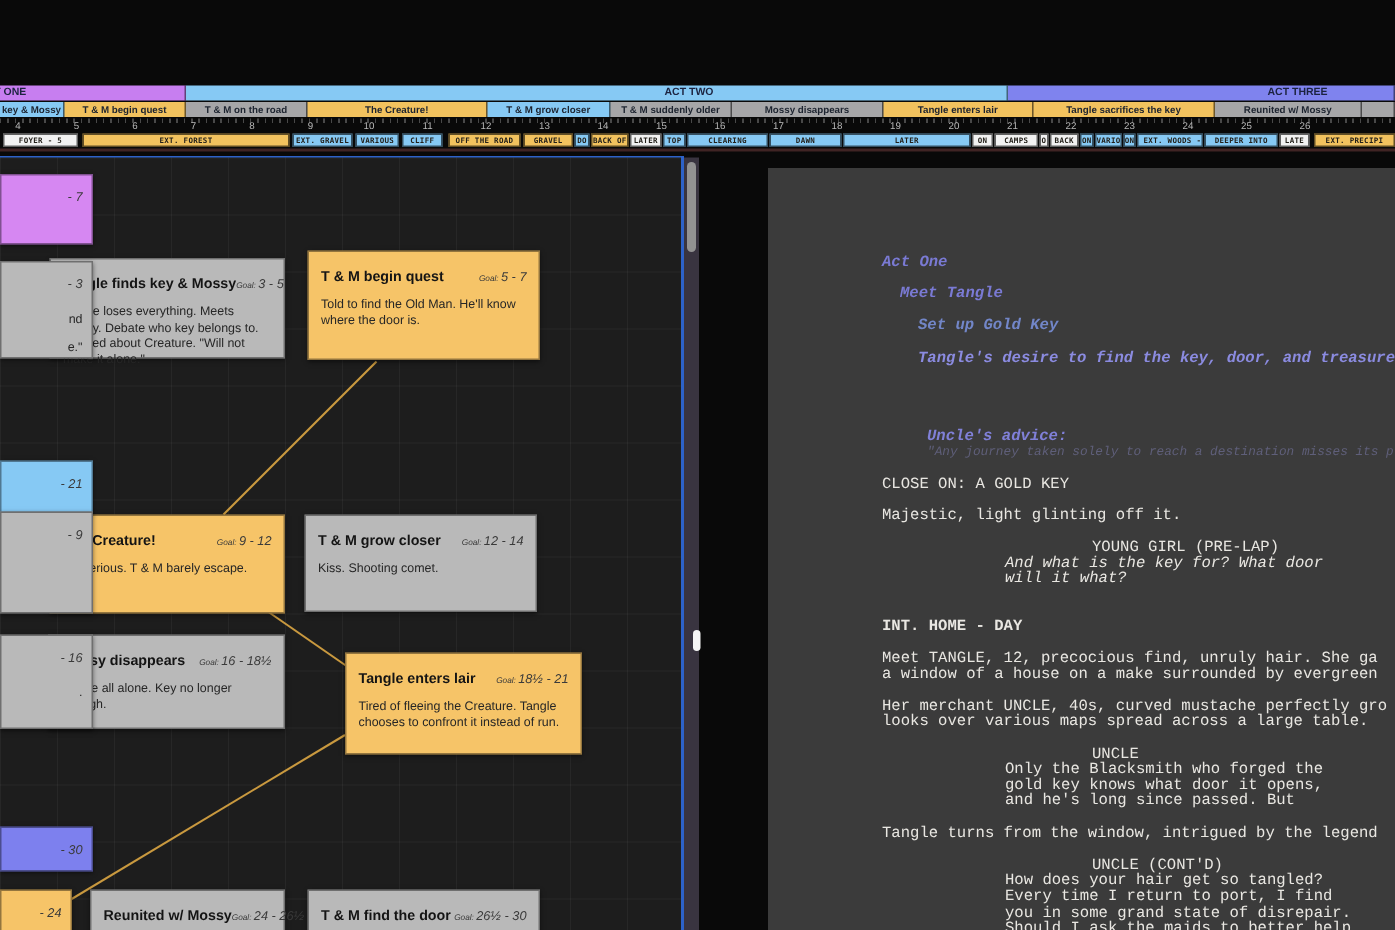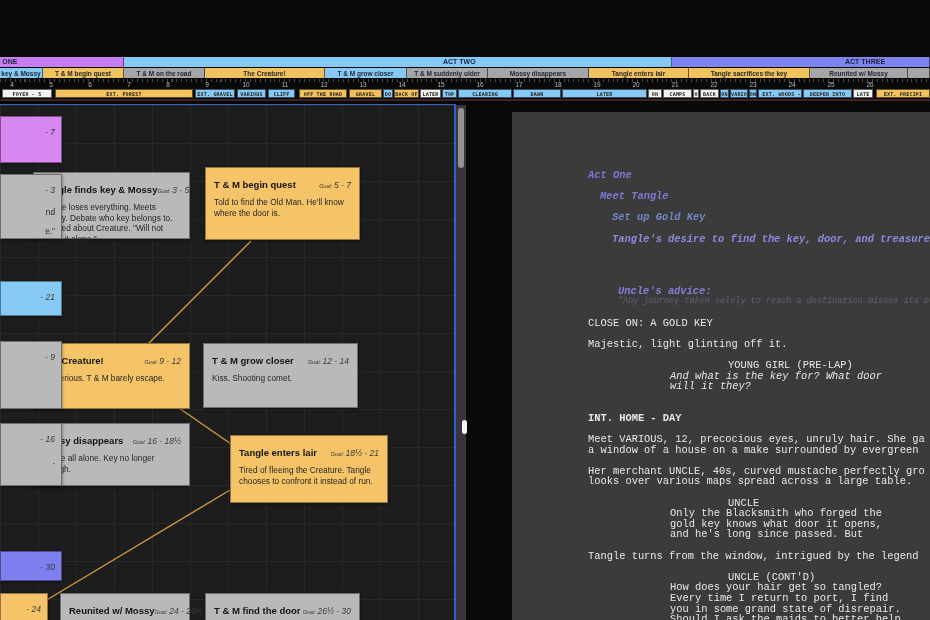--- a/index.html
+++ b/index.html
@@ -276,21 +276,21 @@
         </div>
       </div>
       <div class="card" style="left: 205px; top: 488px; width: 155px; height: 30px; background: rgb(185, 185, 185);">
         <div class="card-head">
           <span class="card-title">T &amp; M find the door</span>
           <span class="card-goal"><span class="goal-prefix">Goal: </span><span class="goal-val">26½ - 30</span></span>
         </div>
       </div>
       <div class="fragment" style="left: 0px; top: 11px; width: 62px; height: 47px; background: rgb(214, 135, 242);"><span class="card-goal"><span class="goal-val">- 7</span></span></div>
       <div class="fragment" style="left: 0px; top: 69px; width: 62px; height: 65px; background: rgb(185, 185, 185);"><span class="card-goal"><span class="goal-val">- 3</span></span><div class="frag-line" style="margin-top: 10px;">nd</div><div class="frag-line" style="margin-top: 9px;">e."</div></div>
-      <div class="fragment" style="left: 0px; top: 176px; width: 62px; height: 35px; background: rgb(134, 201, 244);"><span class="card-goal"><span class="goal-val">- 21</span></span></div>
+      <div class="fragment" style="left: 0px; top: 202px; width: 62px; height: 35px; background: rgb(134, 201, 244);"><span class="card-goal"><span class="goal-val">- 21</span></span></div>
       <div class="fragment" style="left: 0px; top: 236px; width: 62px; height: 68px; background: rgb(185, 185, 185);"><span class="card-goal"><span class="goal-val">- 9</span></span></div>
       <div class="fragment" style="left: 0px; top: 318px; width: 62px; height: 63px; background: rgb(185, 185, 185);"><span class="card-goal"><span class="goal-val">- 16</span></span><div class="frag-line" style="margin-top: 10px;">.</div></div>
       <div class="fragment" style="left: 0px; top: 446px; width: 62px; height: 30px; background: rgb(125, 128, 238);"><span class="card-goal"><span class="goal-val">- 30</span></span></div>
       <div class="fragment" style="left: 0px; top: 488px; width: 48px; height: 30px; background: rgb(246, 196, 104);"><span class="card-goal"><span class="goal-val">- 24</span></span></div>
     </div>
 
   <div class="vtrack"></div>
   <div class="vthumb"></div>
   <div class="resize-handle"></div>
 
@@ -306,26 +306,26 @@
         <div class="sl"></div>
         <div class="sl sl-o4" style="padding-left: 30px;">Uncle's advice:</div>
         <div class="sl sl-quote" style="padding-left: 30px;">"Any journey taken solely to reach a destination misses its p</div>
         <div class="sl"></div>
         <div class="sl sl-action" style="padding-left: 0px;">CLOSE ON: A GOLD KEY</div>
         <div class="sl"></div>
         <div class="sl sl-action" style="padding-left: 0px;">Majestic, light glinting off it.</div>
         <div class="sl"></div>
         <div class="sl sl-character" style="padding-left: 140px;">YOUNG GIRL (PRE-LAP)</div>
         <div class="sl sl-dialogue-italic" style="padding-left: 82px;">And what is the key for? What door</div>
-        <div class="sl sl-dialogue-italic" style="padding-left: 82px;">will it they?</div>
+        <div class="sl sl-dialogue-italic" style="padding-left: 82px;">will it what?</div>
         <div class="sl"></div>
         <div class="sl"></div>
         <div class="sl sl-heading" style="padding-left: 0px;">INT. HOME - DAY</div>
         <div class="sl"></div>
-        <div class="sl sl-action" style="padding-left: 0px;">Meet VARIOUS, 12, precocious eyes, unruly hair. She ga</div>
+        <div class="sl sl-action" style="padding-left: 0px;">Meet TANGLE, 12, precocious find, unruly hair. She ga</div>
         <div class="sl sl-action" style="padding-left: 0px;">a window of a house on a make surrounded by evergreen</div>
         <div class="sl"></div>
         <div class="sl sl-action" style="padding-left: 0px;">Her merchant UNCLE, 40s, curved mustache perfectly gro</div>
         <div class="sl sl-action" style="padding-left: 0px;">looks over various maps spread across a large table.</div>
         <div class="sl"></div>
         <div class="sl sl-character" style="padding-left: 140px;">UNCLE</div>
         <div class="sl sl-dialogue" style="padding-left: 82px;">Only the Blacksmith who forged the</div>
         <div class="sl sl-dialogue" style="padding-left: 82px;">gold key knows what door it opens,</div>
         <div class="sl sl-dialogue" style="padding-left: 82px;">and he's long since passed. But</div>
         <div class="sl"></div>

